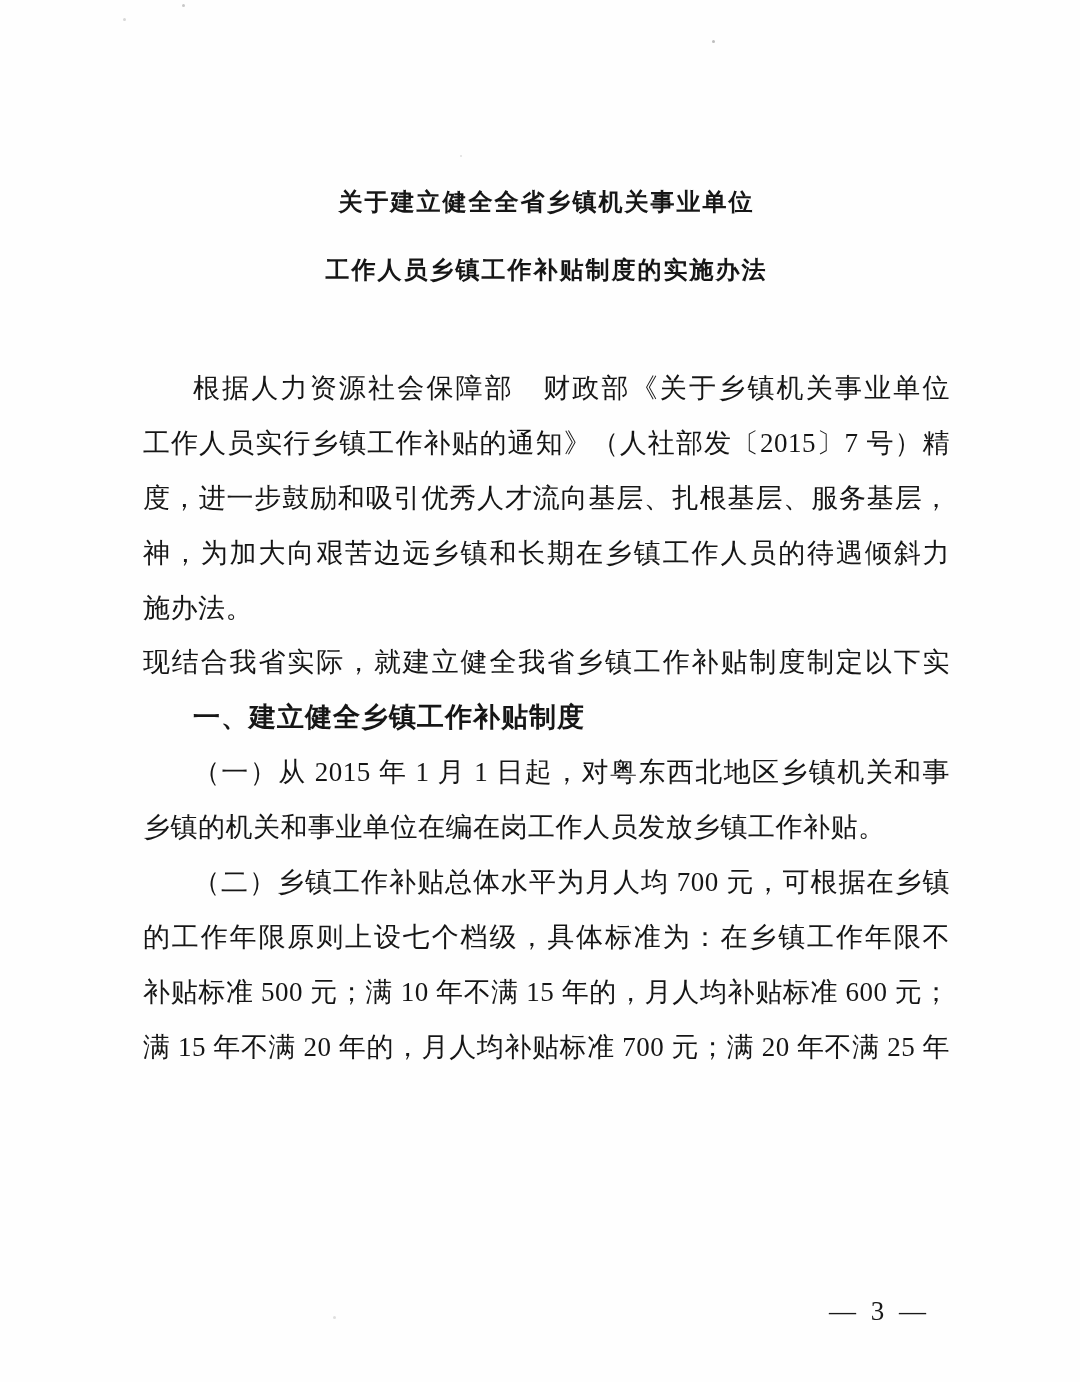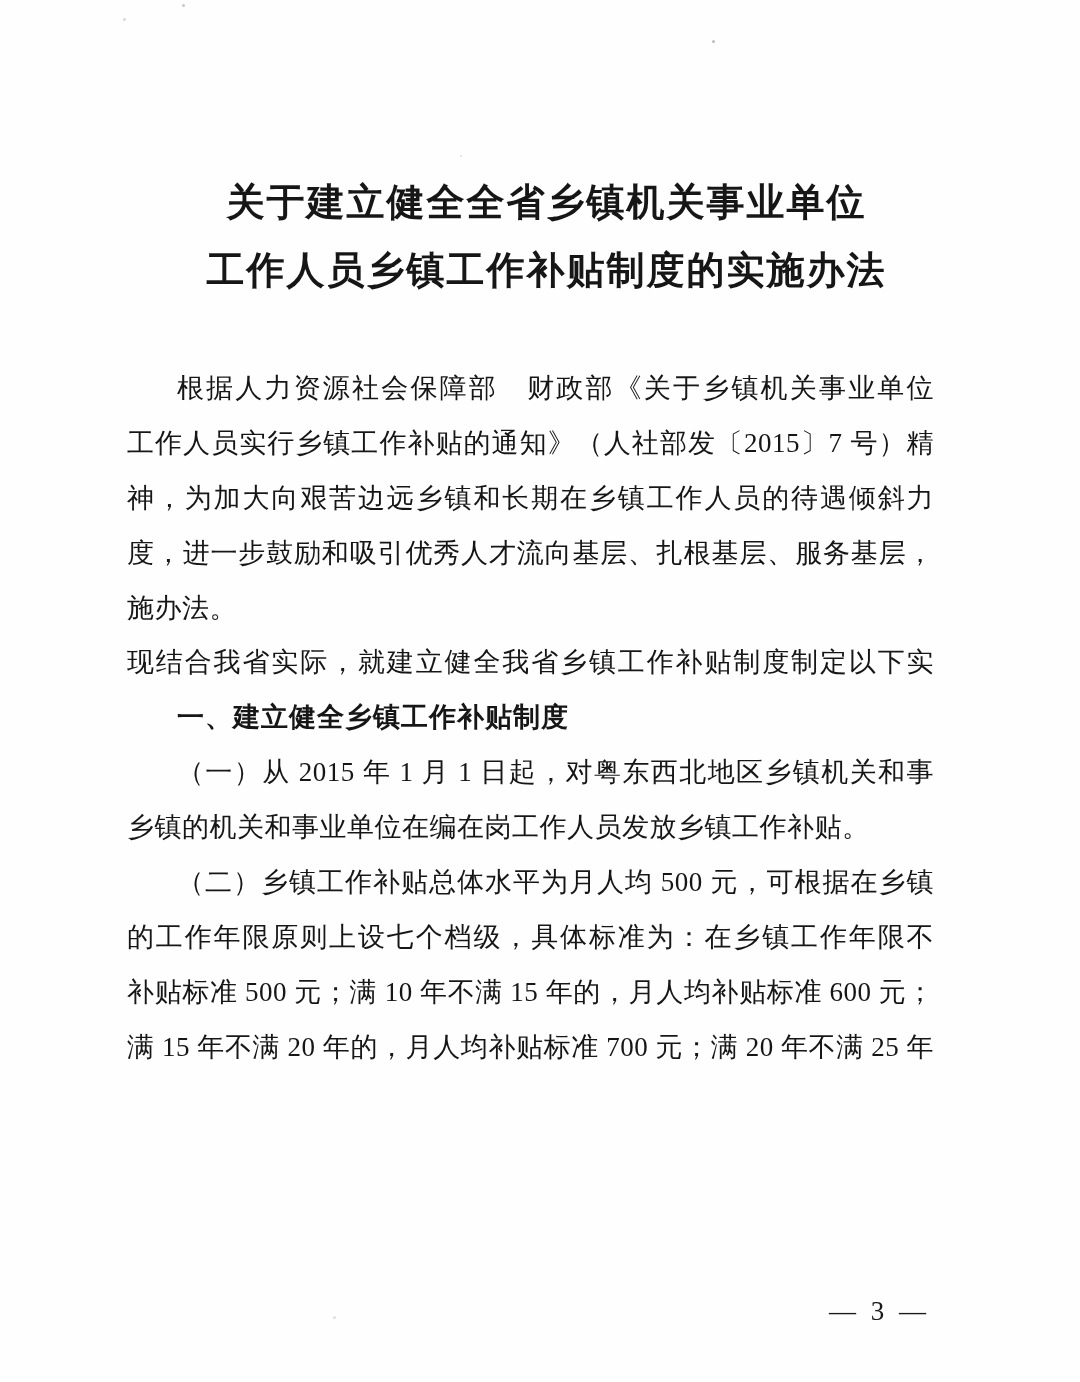--- a/index.html
+++ b/index.html
@@ -16,28 +16,28 @@
     font-family: "Liberation Serif", "DejaVu Serif", serif;
     color: #161616;
   }
   .doc-title {
     position: absolute;
     left: 143px;
     top: 168px;
     width: 807px;
     text-align: center;
     font-weight: 700;
-    font-size: 38px;
+    font-size: 24px;
     line-height: 68px;
     letter-spacing: 2px;
     white-space: nowrap;
   }
   .doc-body {
     position: absolute;
-    left: 127px;
+    left: 143px;
     top: 361px;
     width: 807px;
     font-size: 27px;
     line-height: 54.9px;
     letter-spacing: 0.5px;
   }
   .line {
     white-space: nowrap;
     text-align: left;
     height: 54.9px;
@@ -85,28 +85,28 @@
   <div class="speck s5"></div>
 
   <div class="doc-title">
     <div>关于建立健全全省乡镇机关事业单位</div>
     <div>工作人员乡镇工作补贴制度的实施办法</div>
   </div>
 
   <div class="doc-body">
     <div class="line jf ind">根据人力资源社会保障部　财政部《关于乡镇机关事业单位</div>
     <div class="line jf">工作人员实行乡镇工作补贴的通知》（人社部发〔2015〕7 号）精</div>
+    <div class="line jf">度，进一步鼓励和吸引优秀人才流向基层、扎根基层、服务基层，</div>
     <div class="line jf">神，为加大向艰苦边远乡镇和长期在乡镇工作人员的待遇倾斜力</div>
-    <div class="line jf">度，进一步鼓励和吸引优秀人才流向基层、扎根基层、服务基层，</div>
     <div class="line">施办法。</div>
     <div class="line jf">现结合我省实际，就建立健全我省乡镇工作补贴制度制定以下实</div>
     <div class="line hd ind">一、建立健全乡镇工作补贴制度</div>
     <div class="line jf ind">（一）从 2015 年 1 月 1 日起，对粤东西北地区乡镇机关和事</div>
     <div class="line">乡镇的机关和事业单位在编在岗工作人员发放乡镇工作补贴。</div>
-    <div class="line jf ind">（二）乡镇工作补贴总体水平为月人均 500 元，可根据在乡镇</div>
+    <div class="line jf ind">（二）乡镇工作补贴总体水平为月人均 700 元，可根据在乡镇</div>
     <div class="line jf">的工作年限原则上设七个档级，具体标准为：在乡镇工作年限不</div>
     <div class="line jf">补贴标准 500 元；满 10 年不满 15 年的，月人均补贴标准 600 元；</div>
     <div class="line jf">满 15 年不满 20 年的，月人均补贴标准 700 元；满 20 年不满 25 年</div>
   </div>
 
   <div class="page-number">— 3 —</div>
 
 </div>
 
 </body></html>

